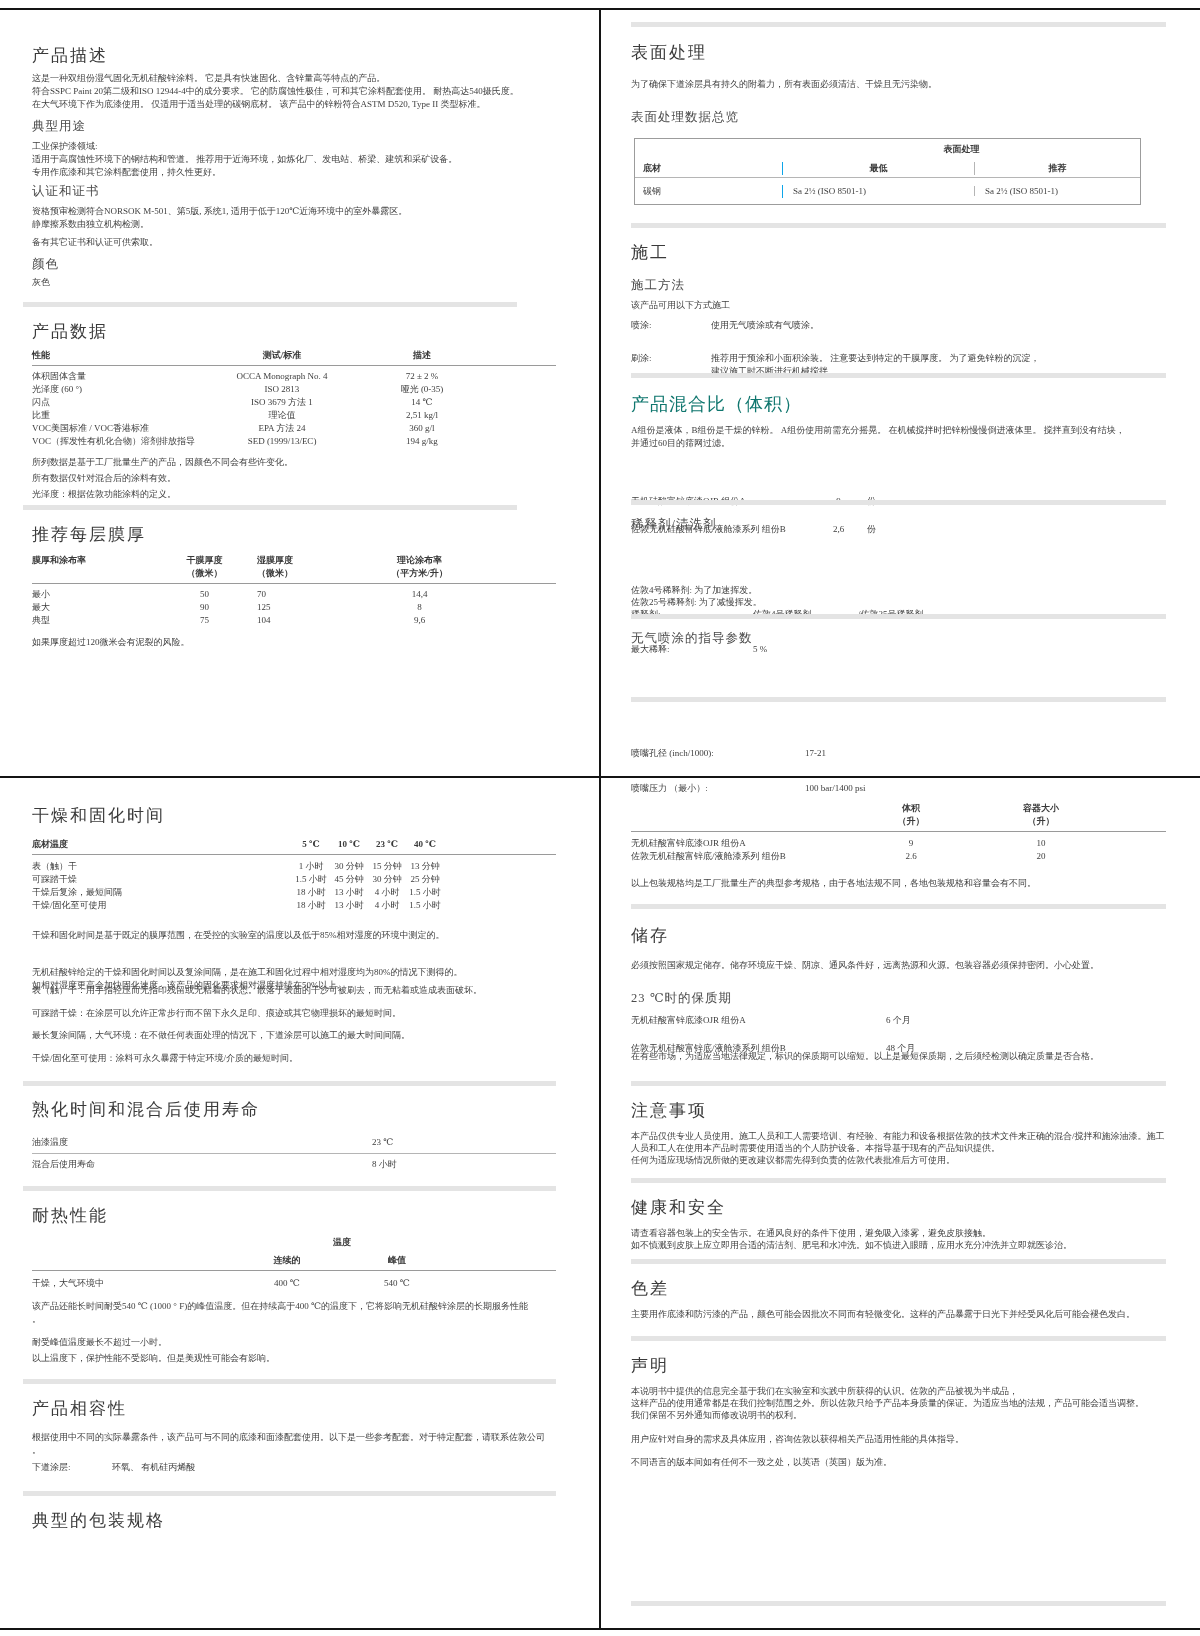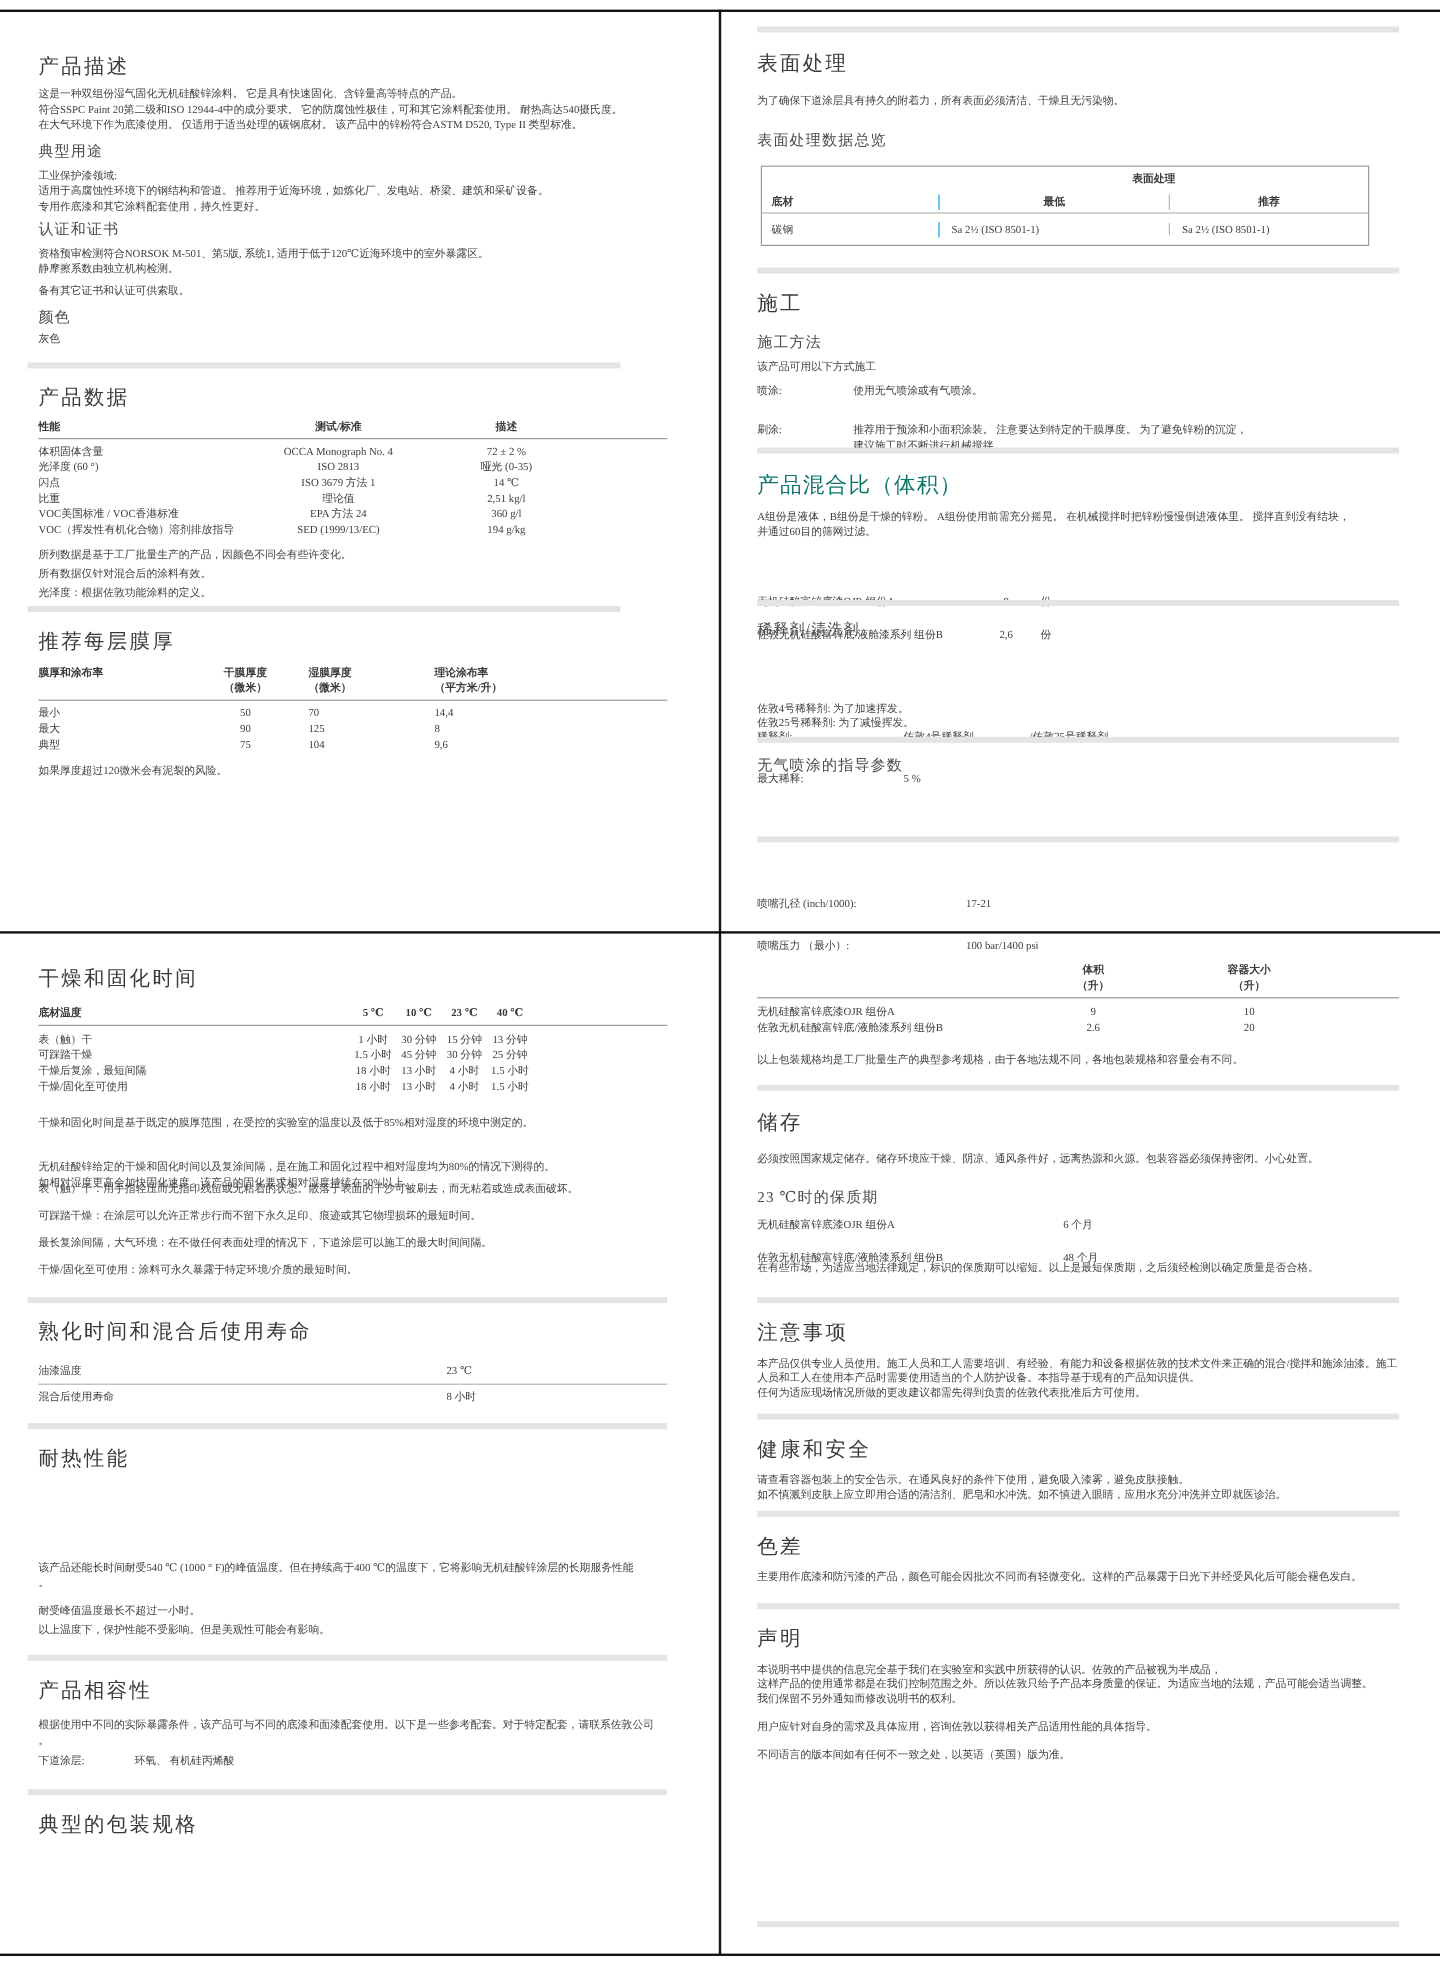--- a/index.html
+++ b/index.html
@@ -21,21 +21,21 @@
   .bar{position:absolute;height:5px;background:#e4e4e4}
   .b1{left:-9px;width:494px}
   .b3{left:-9px;width:533px}
   .b2{left:0;width:535px}
   .frow{display:flex;height:13px;font-size:9px;line-height:13px;white-space:nowrap}
   .thd{font-weight:bold;color:#3a3a3a}
   .rule-b{border-bottom:1px solid #9a9a9a;height:16px}
   
   .pc1{width:170px}.pc2{width:160px;text-align:center}.pc3{width:120px;text-align:center}
   
-  .fc1{width:120px}.fc2{width:105px;text-align:center}.fc3{width:105px;}.fc4{width:115px;text-align:left}
+  .fc1{width:120px}.fc2{width:105px;text-align:center}.fc3{width:105px;}.fc4{width:115px;text-align:center}
   
   .dc1{width:260px}.dv{width:38px;text-align:center}
   
   .hc1{width:200px}.hv{width:110px;text-align:center}
   .hgroup{margin-left:200px;width:220px;text-align:center}
   
   .plrow{display:flex;height:17px;align-items:flex-start;font-size:9px;line-height:13px}
   .pl1{width:340px}.plu{border-bottom:1px solid #b5b5b5}
   
   .lvrow{position:relative;display:flex;font-size:9px;line-height:13px}
@@ -313,20 +313,35 @@
       <span>23 ℃</span>
     </div>
     <div class="sec plrow" style="top:380px">
       <span class="pl1">混合后使用寿命</span>
       <span>8 小时</span>
     </div>
 
     <div class="bar b3" style="top:408px"></div>
 
     <div class="sec h1" style="top:426px">耐热性能</div>
+    <div class="sec" style="top:458px">
+      <div class="frow thd" style="height:18px">
+        <span class="hgroup">温度</span>
+      </div>
+      <div class="frow thd rule-b">
+        <span class="hc1"></span>
+        <span class="hv">连续的</span>
+        <span class="hv">峰值</span>
+      </div>
+      <div class="frow" style="margin-top:6px">
+        <span class="hc1">干燥，大气环境中</span>
+        <span class="hv">400 ℃</span>
+        <span class="hv">540 ℃</span>
+      </div>
+    </div>
     <div class="sec t pre" style="top:522px">该产品还能长时间耐受540 ℃ (1000 ° F)的峰值温度。但在持续高于400 ℃的温度下，它将影响无机硅酸锌涂层的长期服务性能
 。</div>
     <div class="sec t" style="top:558px">耐受峰值温度最长不超过一小时。</div>
     <div class="sec t" style="top:574px">以上温度下，保护性能不受影响。但是美观性可能会有影响。</div>
 
     <div class="bar b3" style="top:601px"></div>
 
     <div class="sec h1" style="top:619px">产品相容性</div>
     <div class="sec t pre" style="top:653px">根据使用中不同的实际暴露条件，该产品可与不同的底漆和面漆配套使用。以下是一些参考配套。对于特定配套，请联系佐敦公司
 。</div>

